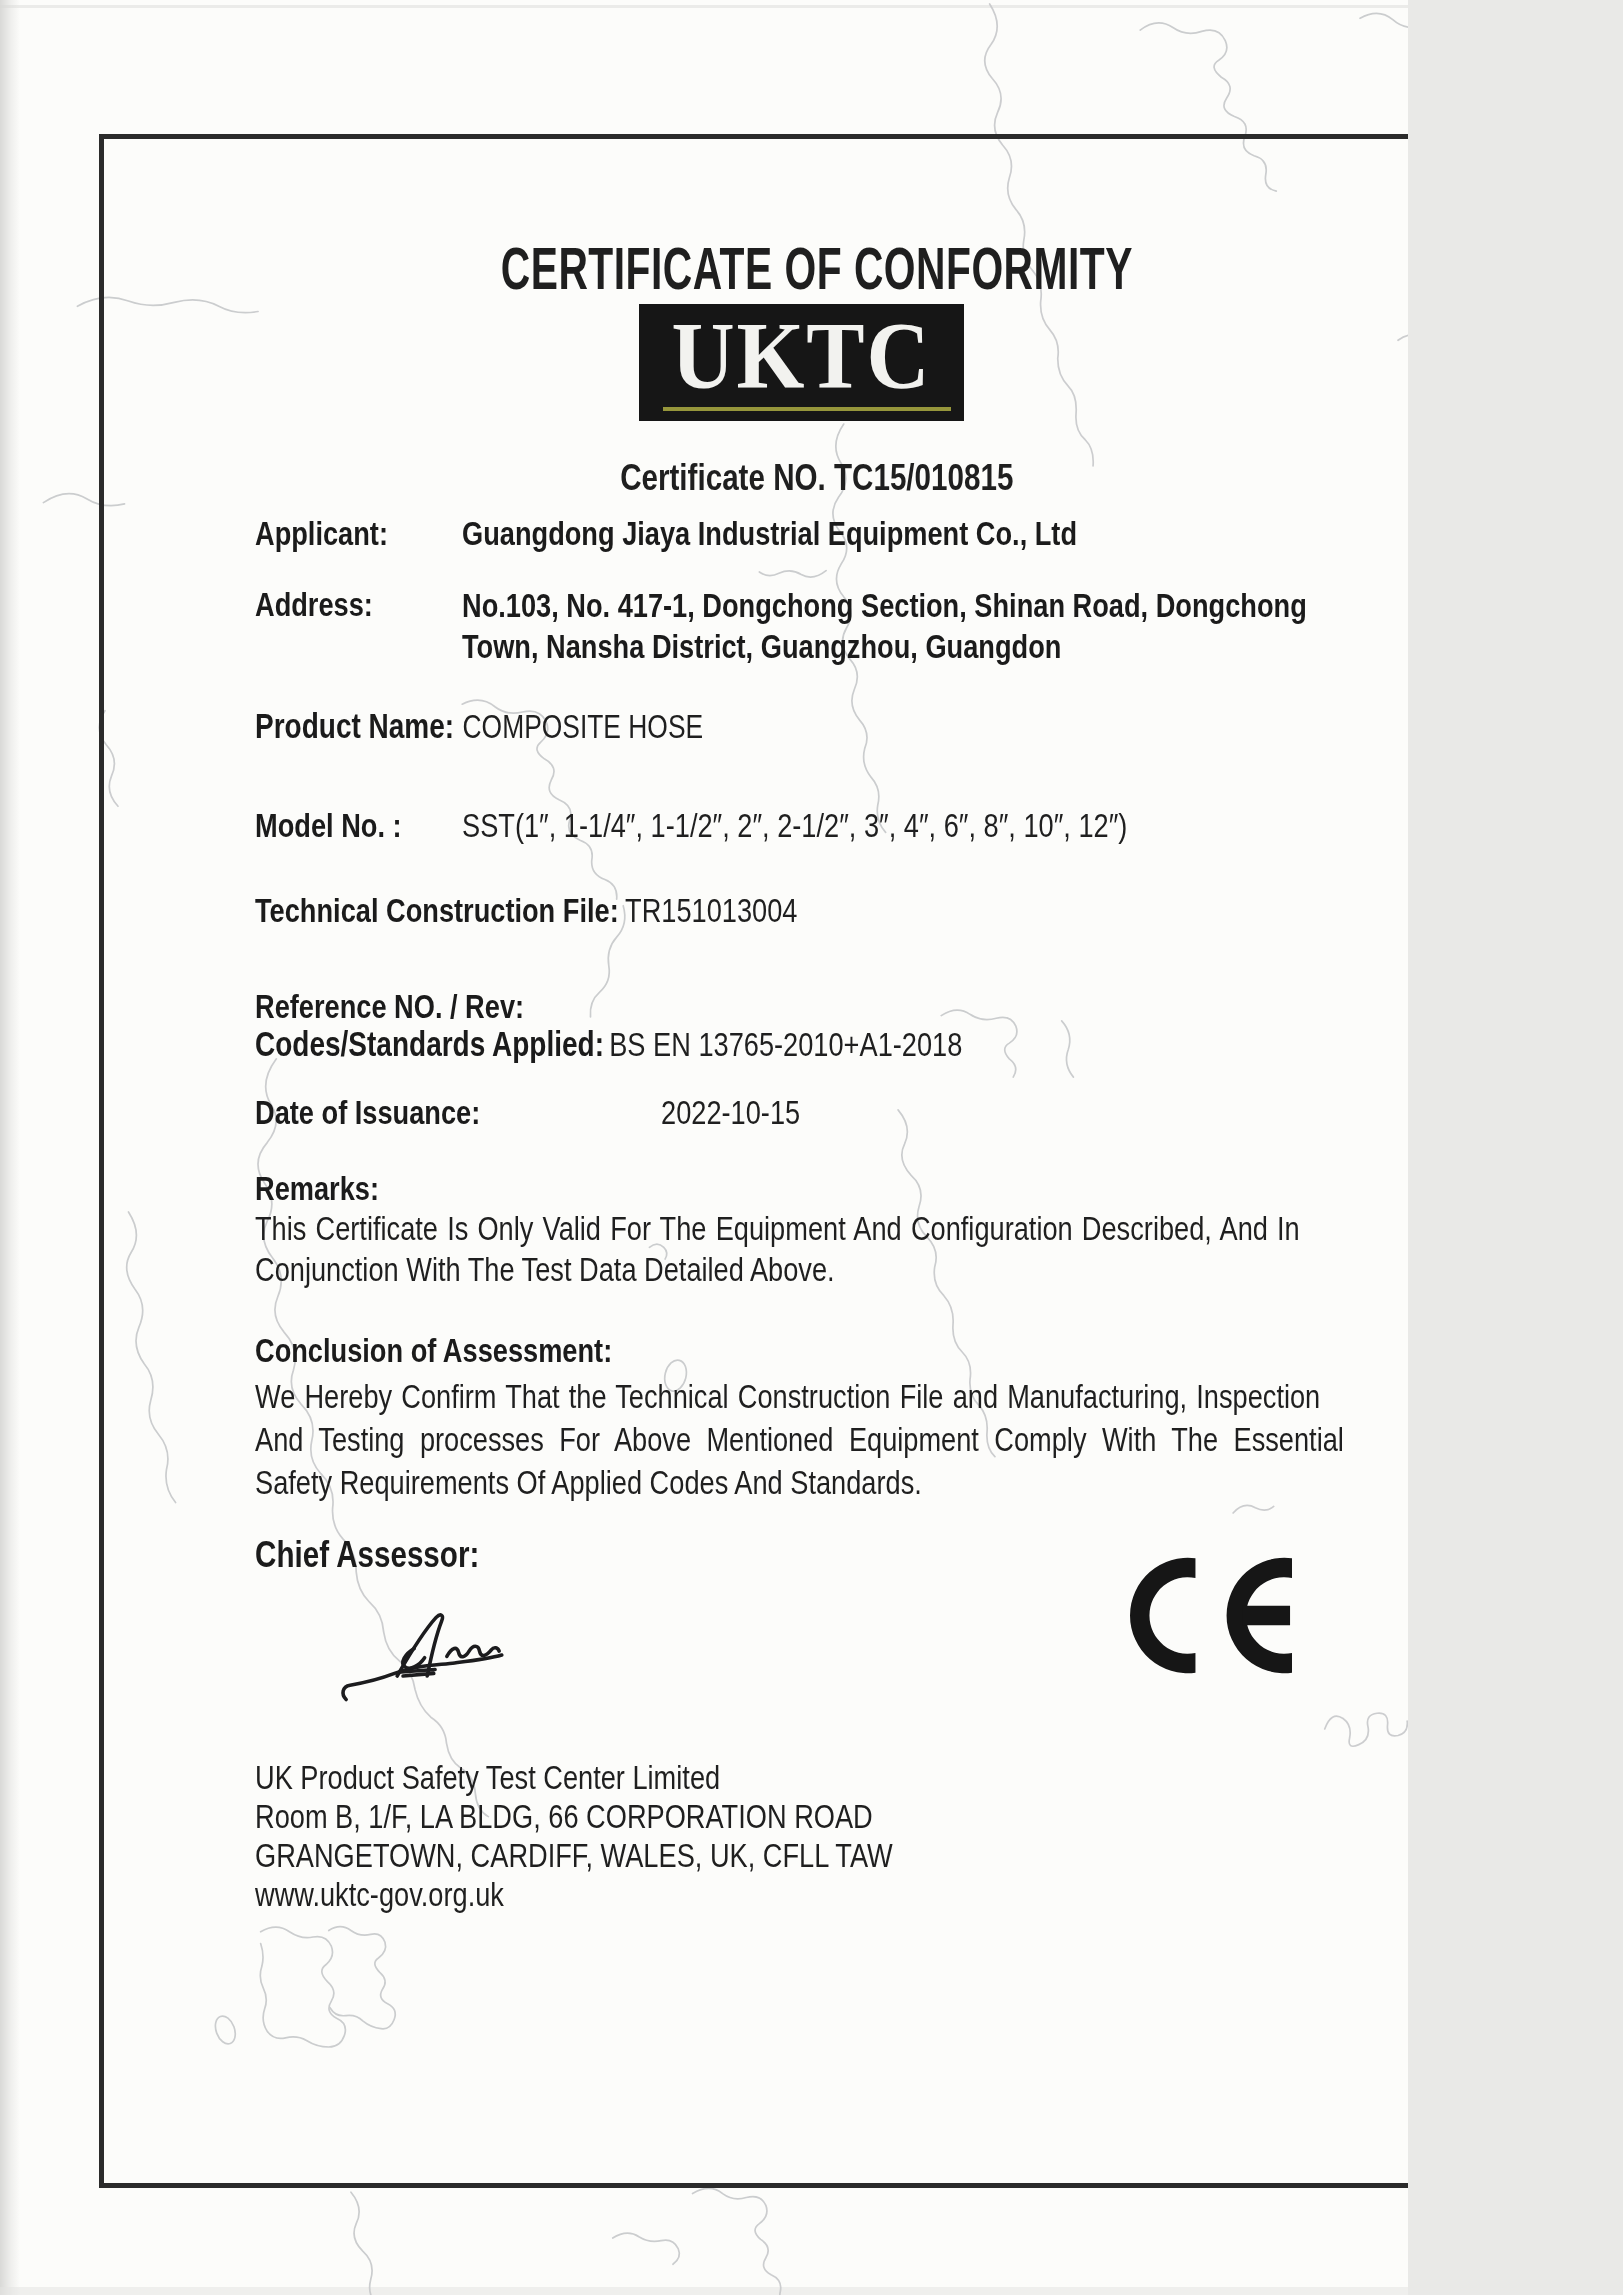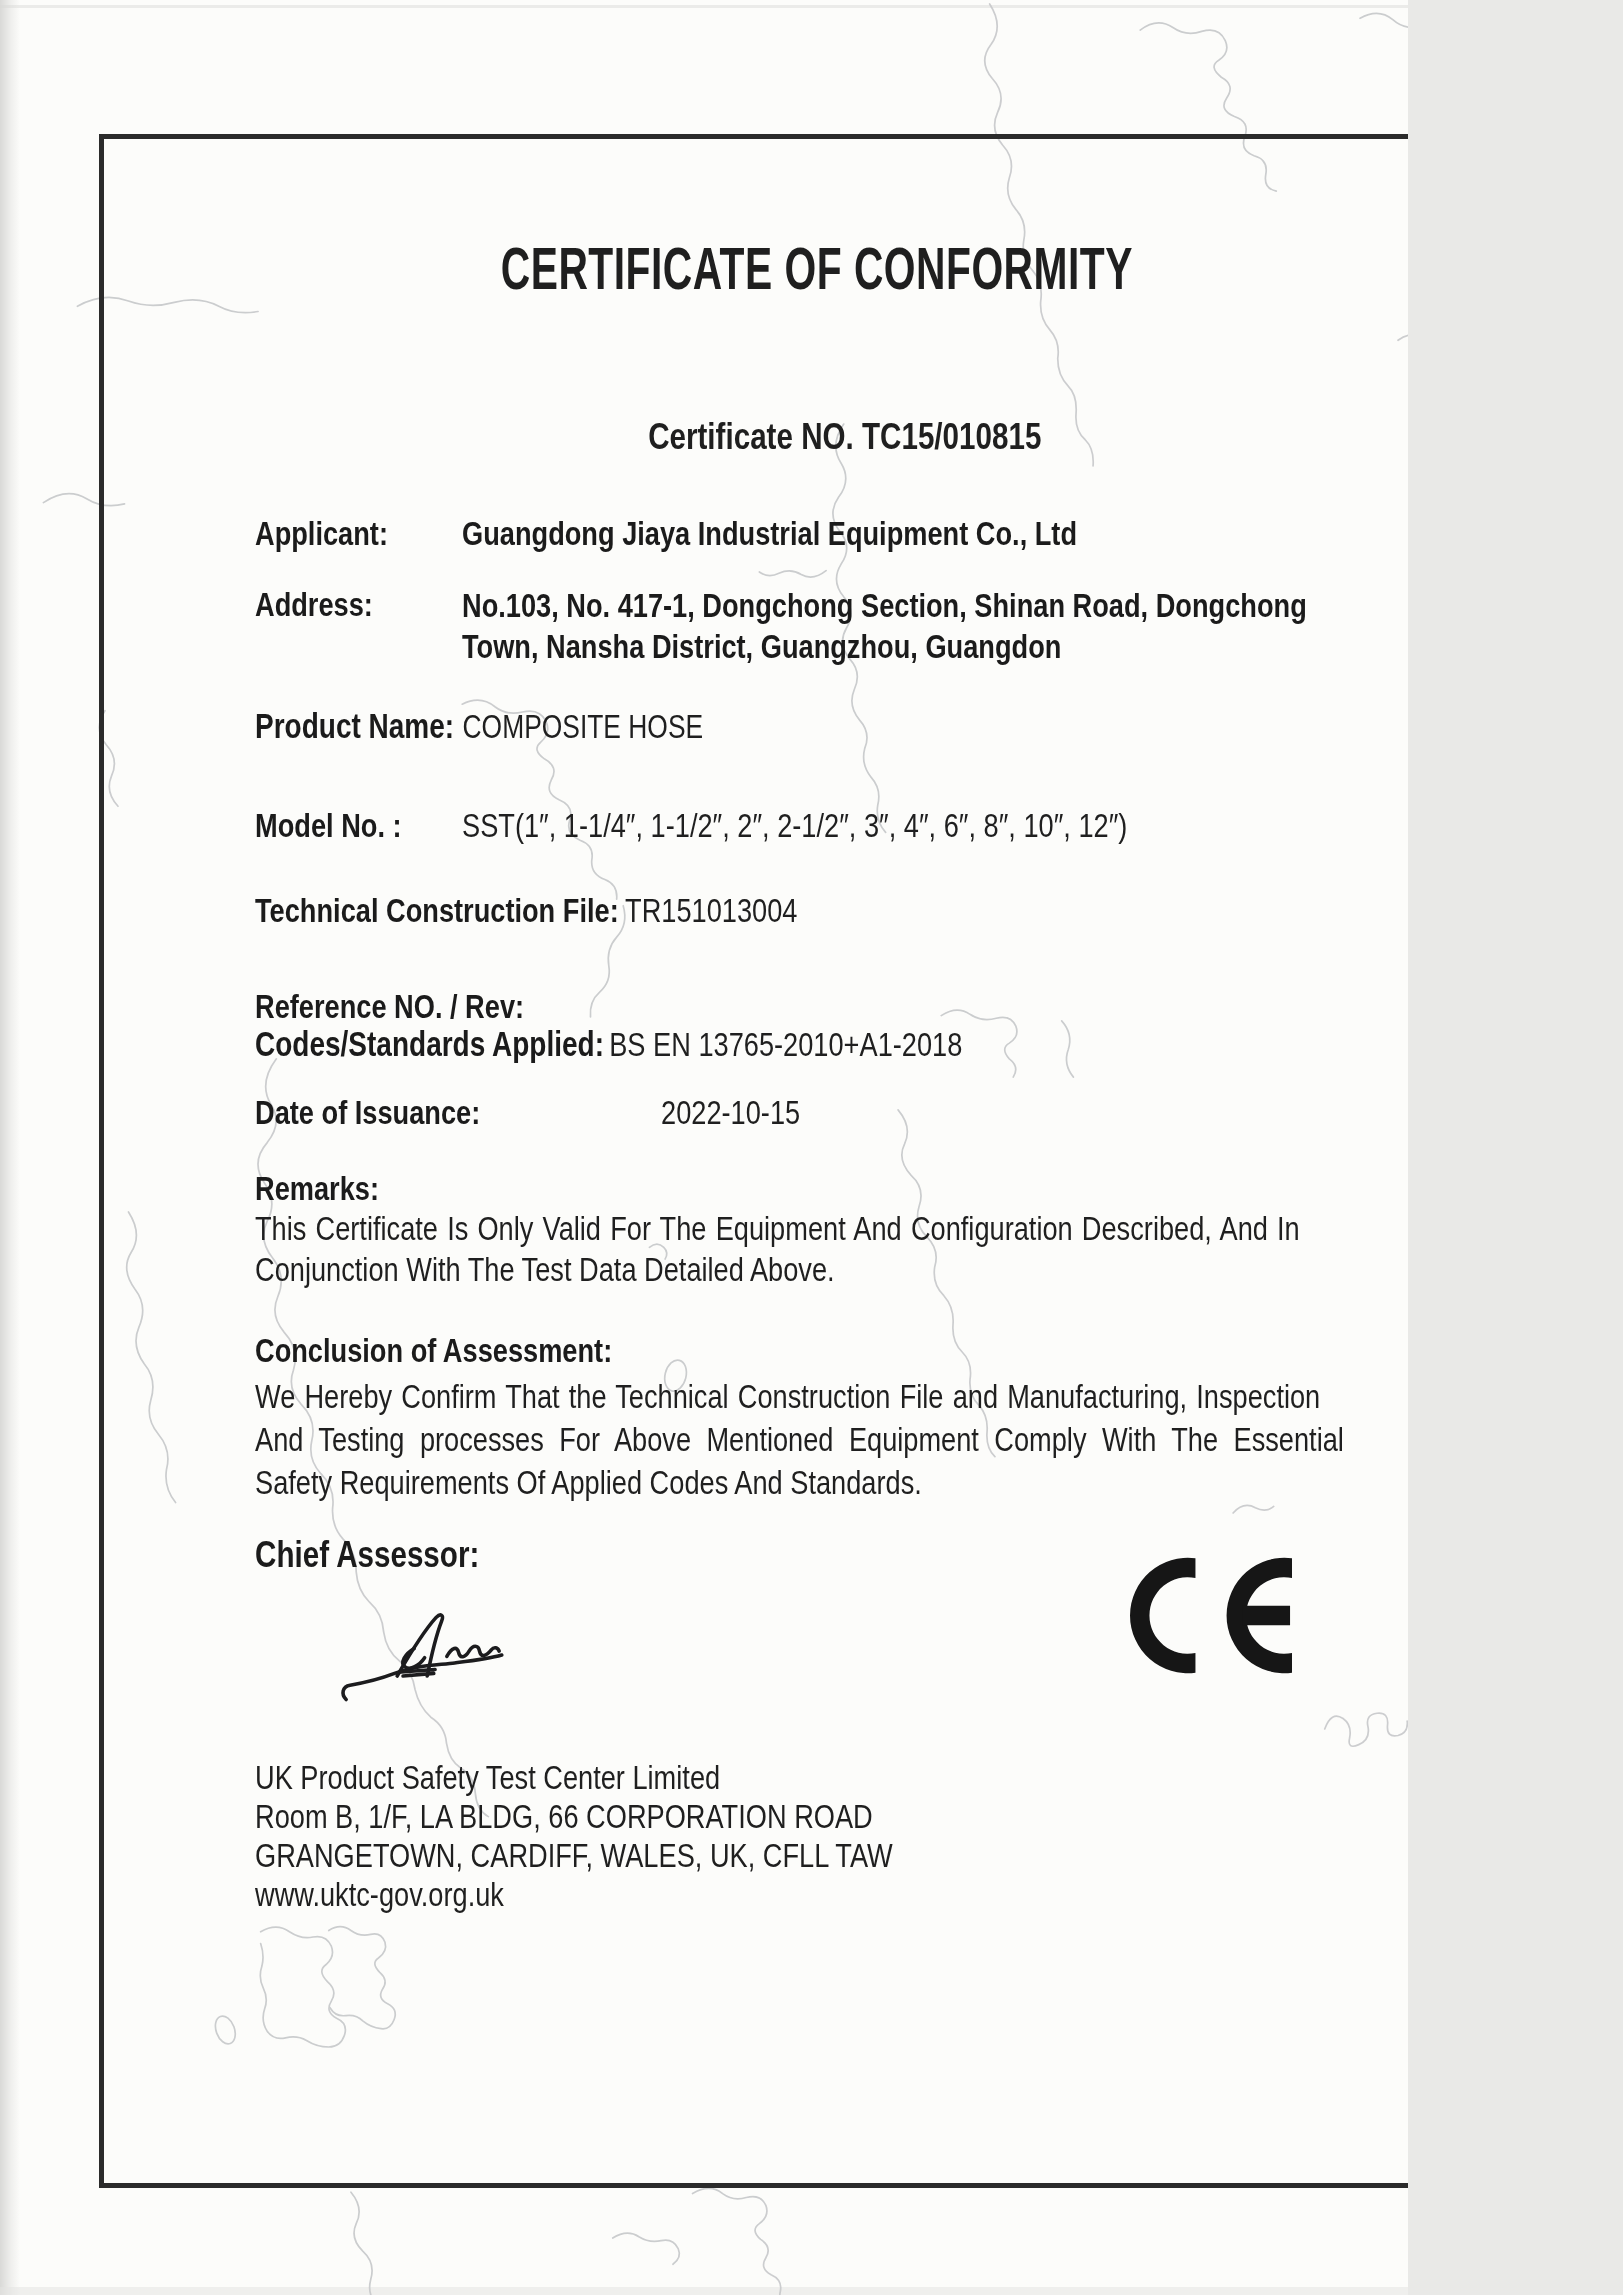--- a/index.html
+++ b/index.html
@@ -84,22 +84,26 @@
       <path d="M 992,1906 q 12,-10 22,0 q 8,8 2,18"></path>
     </g>
   </svg>
 
   <div class="frame"></div>
 
   <div class="ctr" style="top:234px;">
     <span class="title-in">CERTIFICATE OF CONFORMITY</span>
   </div>
 
+  <div class="logo">
+    <div class="logo-text">UKTC</div>
+    <div class="logo-line"></div>
+  </div>
 
-  <div class="ctr" style="top:416px;padding-left:28px;">
+  <div class="ctr" style="top:457px;">
     <span class="certno-in">Certificate NO. TC15/010815</span>
   </div>
 
   <div class="tx b" style="left:255px;top:514px;">Applicant:</div>
   <div class="tx b" style="left:462px;top:514px;">Guangdong Jiaya Industrial Equipment Co., Ltd</div>
 
   <div class="tx b" style="left:255px;top:585px;">Address:</div>
   <div class="tx b block lh62" style="left:462px;top:585px;">
     <div>No.103, No. 417-1, Dongchong Section, Shinan Road, Dongchong</div>
     <div>Town, Nansha District, Guangzhou, Guangdon</div>

